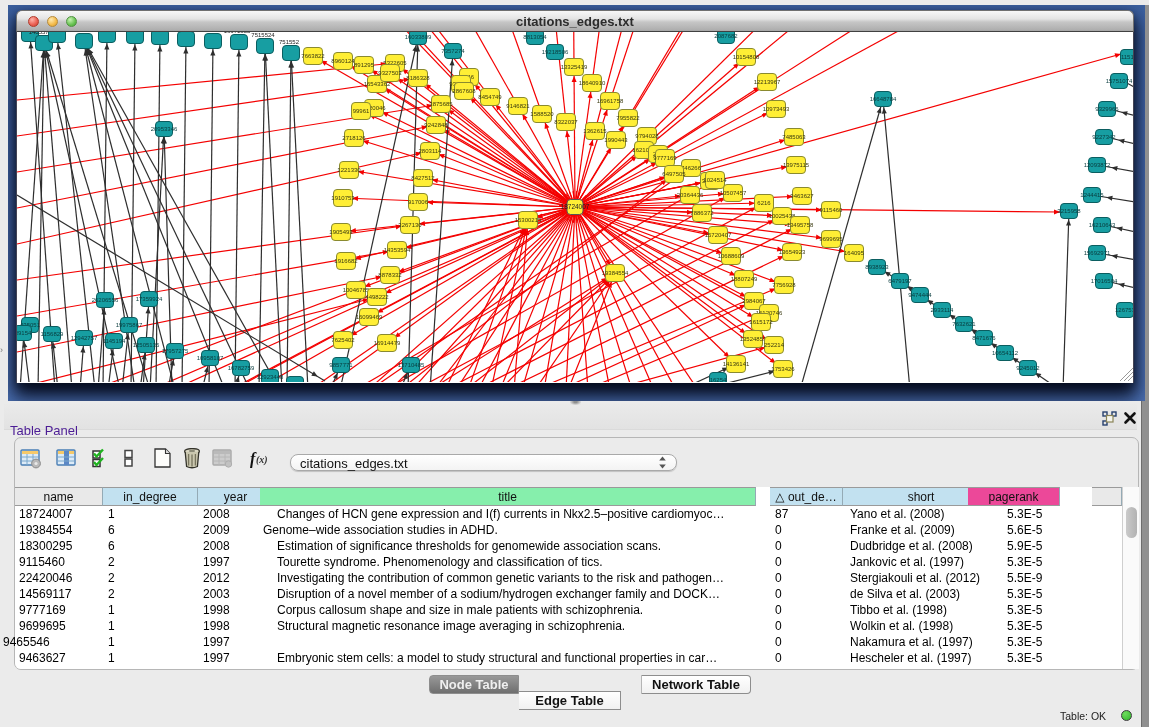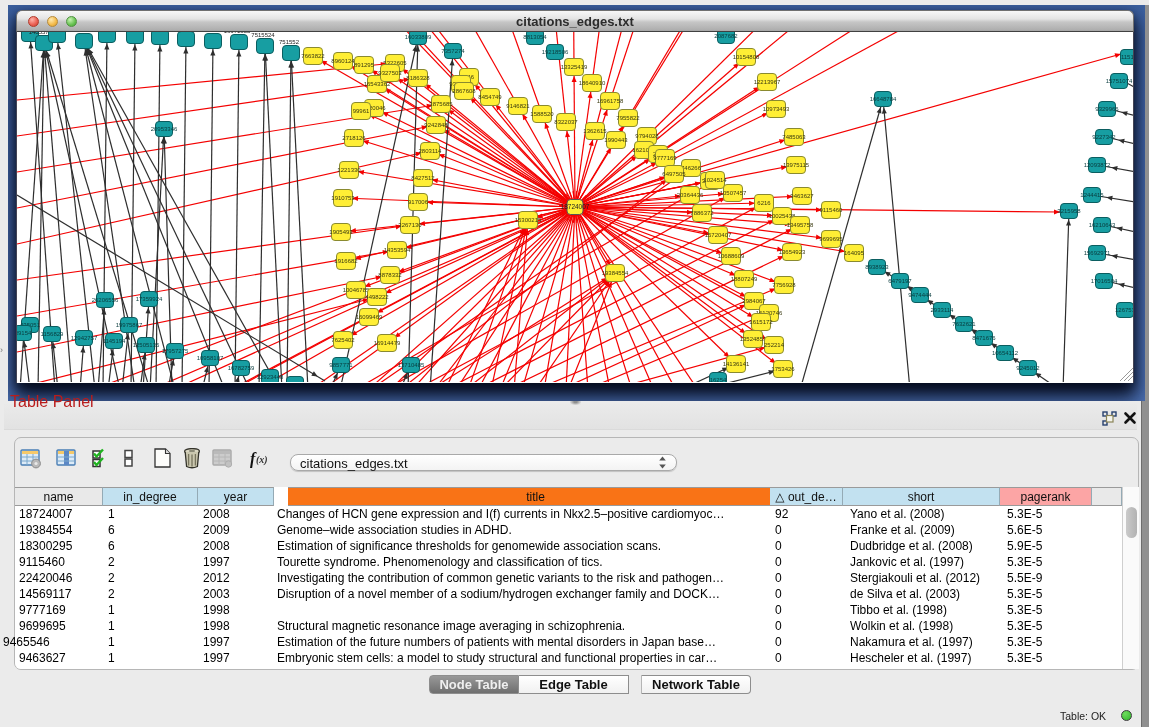--- a/index.html
+++ b/index.html
@@ -727,21 +727,21 @@
       </div>
     </div>
   </div>
   <div class="strip" style="left:0;top:0;width:1149px;height:5px"></div>
   <div class="strip" style="left:0;top:0;width:8px;height:401px"></div>
   <div id="rstrip1"></div>
     <div id="rstrip2"></div>
   <span style="position:absolute;left:0px;top:345px;font-size:9px;color:#777">›</span>
   <div id="tpanel"></div>
   <div id="ptitle"></div>
-  <span style="position:absolute;left:10px;top:393px;font-size:16px;color:#b91c1c">Table Panel</span>
+  <span style="position:absolute;left:10px;top:423px;font-size:13px;color:#4c1d95">Table Panel</span>
   <svg width="15" height="15" style="position:absolute;left:1102px;top:411px" viewBox="0 0 15 15">
     <rect x="1" y="1" width="4" height="4" fill="none" stroke="#27406e" stroke-width="1.4"></rect>
     <rect x="10" y="1" width="4" height="4" fill="none" stroke="#27406e" stroke-width="1.4"></rect>
     <rect x="1" y="10" width="4" height="4" fill="none" stroke="#27406e" stroke-width="1.4"></rect>
     <rect x="4.5" y="4.5" width="6.5" height="6.5" fill="#f5f5ee" stroke="#8a8457" stroke-width="1.2"></rect>
   </svg>
   <svg width="14" height="14" style="position:absolute;left:1123px;top:411px" viewBox="0 0 14 14">
     <path d="M2.5 2.5 L11.5 11.5 M11.5 2.5 L2.5 11.5" stroke="#111" stroke-width="2.6" stroke-linecap="round"></path>
   </svg>
   <div style="position:absolute;left:570px;top:401px;width:11px;height:4px;background:radial-gradient(ellipse at 50% 20%,#8f8f8f 20%,#e6e6e6 75%)"></div>
@@ -793,39 +793,39 @@
       <span style="position:absolute;left:9px;top:1px;font-size:13px;color:#111">citations_edges.txt</span>
     <svg width="9" height="13" style="position:absolute;right:9px;top:1px" viewBox="0 0 9 13">
       <path d="M4.5 0.5 L7.8 4.5 H1.2 Z" fill="#555"></path>
         <path d="M4.5 12.5 L7.8 8.5 H1.2 Z" fill="#555"></path>
     </svg>
   </div>
   <div id="tblbg"></div>
   <div class="hcell" style="left:15px;width:88px;background:#e9e9e9">name</div>
     <div class="hcell" style="left:103px;width:95px;background:#c2e1f0">in_degree</div>
     <div class="hcell" style="left:198px;width:76px;background:#c2e1f0">year</div>
-    <div class="hcell" style="left:288px;width:496px;background:#f97316">title</div>
+    <div class="hcell" style="left:260px;width:496px;background:#86efac">title</div>
     <div class="hcell" style="left:770px;width:73px;background:#c2e1f0">△ out_de…</div>
     <div class="hcell" style="left:843px;width:157px;background:#c2e1f0">short</div>
-    <div class="hcell" style="left:1000px;width:92px;background:#fca5a5">pagerank</div>
+    <div class="hcell" style="left:968px;width:92px;background:#ec4899">pagerank</div>
     <div class="hcell" style="left:1092px;width:30px;background:#e9e9e9"></div>
   <div class="trow" style="top:506px">
       <span style="left:19px">18724007</span>
       <span style="left:108px">1</span>
       <span style="left:203px">2008</span>
       <span style="left:277px">Changes of HCN gene expression and I(f) currents in Nkx2.5–positive cardiomyoc…</span>
-      <span style="left:775px">92</span>
+      <span style="left:775px">87</span>
       <span style="left:850px">Yano et al. (2008)</span>
       <span style="left:1007px">5.3E-5</span>
     </div>
     <div class="trow" style="top:522px">
       <span style="left:19px">19384554</span>
       <span style="left:108px">6</span>
       <span style="left:203px">2009</span>
-      <span style="left:277px">Genome–wide association studies in ADHD.</span>
+      <span style="left:263px">Genome–wide association studies in ADHD.</span>
       <span style="left:775px">0</span>
       <span style="left:850px">Franke et al. (2009)</span>
       <span style="left:1007px">5.6E-5</span>
     </div>
     <div class="trow" style="top:538px">
       <span style="left:19px">18300295</span>
       <span style="left:108px">6</span>
       <span style="left:203px">2008</span>
       <span style="left:277px">Estimation of significance thresholds for genomewide association scans.</span>
       <span style="left:775px">0</span>
@@ -856,51 +856,51 @@
       <span style="left:203px">2003</span>
       <span style="left:277px">Disruption of a novel member of a sodium/hydrogen exchanger family and DOCK…</span>
       <span style="left:775px">0</span>
       <span style="left:850px">de Silva et al. (2003)</span>
       <span style="left:1007px">5.3E-5</span>
     </div>
     <div class="trow" style="top:602px">
       <span style="left:19px">9777169</span>
       <span style="left:108px">1</span>
       <span style="left:203px">1998</span>
+      <span style="left:277px">Corpus callosum shape and size in male patients with schizophrenia.</span>
       <span style="left:775px">0</span>
       <span style="left:850px">Tibbo et al. (1998)</span>
       <span style="left:1007px">5.3E-5</span>
     </div>
     <div class="trow" style="top:618px">
       <span style="left:19px">9699695</span>
       <span style="left:108px">1</span>
       <span style="left:203px">1998</span>
       <span style="left:277px">Structural magnetic resonance image averaging in schizophrenia.</span>
       <span style="left:775px">0</span>
       <span style="left:850px">Wolkin et al. (1998)</span>
       <span style="left:1007px">5.3E-5</span>
     </div>
     <div class="trow" style="top:634px">
       <span style="left:3px">9465546</span>
       <span style="left:108px">1</span>
       <span style="left:203px">1997</span>
-      <span style="left:277px">Estimation of the future numbers of patients with mental disorders in Japan base…</span>
       <span style="left:775px">0</span>
       <span style="left:850px">Nakamura et al. (1997)</span>
       <span style="left:1007px">5.3E-5</span>
     </div>
     <div class="trow" style="top:650px">
       <span style="left:19px">9463627</span>
       <span style="left:108px">1</span>
       <span style="left:203px">1997</span>
       <span style="left:277px">Embryonic stem cells: a model to study structural and functional properties in car…</span>
       <span style="left:775px">0</span>
       <span style="left:850px">Hescheler et al. (1997)</span>
       <span style="left:1007px">5.3E-5</span>
     </div>
   <div id="vsb">
       <div class="thumb"></div>
     </div>
   <div class="seg" style="left:429px;width:90px;background:linear-gradient(180deg,#989898,#6f6f6f);color:#efefef;border-radius:4px 0 0 4px;">Node Table</div>
-  <div class="seg" style="left:519px;width:110px;background:linear-gradient(180deg,#ffffff,#f1f1f1);color:#111;border-left:none;">Edge Table</div>
+  <div class="seg" style="left:519px;width:102px;background:linear-gradient(180deg,#ffffff,#f1f1f1);color:#111;border-left:none;margin-top:16px;">Edge Table</div>
   <div class="seg" style="left:641px;width:110px;background:linear-gradient(180deg,#ffffff,#f1f1f1);color:#111;border-left:1px solid #b5b5b5;border-radius:0 4px 4px 0;">Network Table</div>
   <div id="mem">Table: OK</div>
   <div id="memdot"></div>
 </div>
 </body></html>

